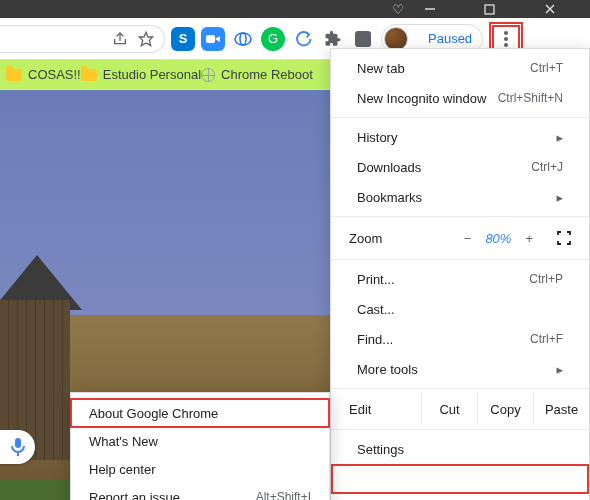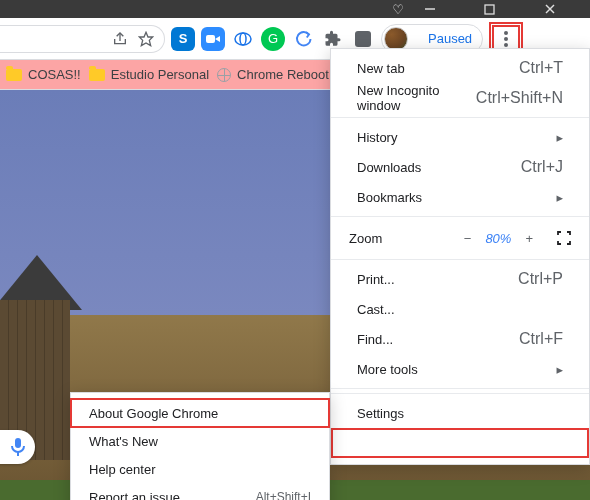--- a/index.html
+++ b/index.html
@@ -80,23 +80,23 @@
     background:#fff;
   }
   .menu-button-wrap{
     padding:1px;
     border:2px solid #e53935;
   }
 
   
   .bookmarks {
     height: 30px;
-    background:#fca5a5;
+    background:#bef264;
     border-bottom:1px solid #dadce0;
-    display:flex;align-items:center;gap:8px;
+    display:flex;align-items:center;gap:0;
     padding-left:6px;
     color:#3c4043;
   }
   .bm-item{display:flex;align-items:center;gap:6px;}
   .bm-folder{width:16px;height:12px;background:#ffca28;border-radius:2px;position:relative;}
   .bm-folder::before{content:"";position:absolute;top:-3px;left:0;width:7px;height:3px;background:#ffca28;border-radius:2px 2px 0 0;}
   .bm-globe{width:14px;height:14px;border:1.5px solid #9aa0a6;border-radius:50%;position:relative;}
   .bm-globe::after{content:"";position:absolute;left:6px;top:0;bottom:0;width:1px;background:#9aa0a6;}
   .bm-globe::before{content:"";position:absolute;top:6px;left:0;right:0;height:1px;background:#9aa0a6;}
 
@@ -133,21 +133,21 @@
     border:1px solid #dadce0;
     box-shadow:0 4px 16px rgba(0,0,0,.2);
     padding:4px 0 6px;
     z-index:5;
   }
   .menu-row{
     display:flex;align-items:center;justify-content:space-between;
     height:30px;padding:0 26px;
     color:#202124;
   }
-  .menu-row .shortcut{color:#5f6368;font-size:16px;}
+  .menu-row .shortcut{color:#5f6368;font-size:12px;}
   .menu-row .chev{color:#5f6368;}
   .sep{height:1px;background:#e8eaed;margin:4px 0;}
   .zoom-row{display:flex;align-items:center;height:34px;padding:0 18px;}
   .zoom-row .zlabel{flex:1;}
   .zoom-ctrl{display:flex;align-items:center;gap:14px;color:#5f6368;}
   .zoom-ctrl .zv{color:#3b82f6;font-style:italic;}
   .fs{margin-left:10px;}
   .edit-row{display:flex;height:32px;}
   .edit-row .edit-lbl{flex:1;display:flex;align-items:center;padding-left:18px;}
   .edit-row .edit-btn{flex:0 0 56px;border-left:1px solid #e8eaed;display:flex;align-items:center;justify-content:center;color:#202124;}
@@ -340,20 +340,28 @@
   </div>
   <div class="menu-row">
     <span>Find...</span>
     <span class="shortcut">Ctrl+F</span>
   </div>
   <div class="menu-row">
     <span>More tools</span>
     <span class="chev">▸</span>
   </div>
   <div class="sep"></div>
+  <div class="edit-row">
+    <div class="edit-lbl">
+        <span>Edit</span>
+      </div>
+    <div class="edit-btn">Cut</div>
+    <div class="edit-btn">Copy</div>
+    <div class="edit-btn">Paste</div>
+  </div>
   <div class="sep"></div>
   <div class="menu-row">
     <span>Settings</span>
   </div>
   <div class="menu-row highlight-help">
     
     
   </div>
 
 </div>

